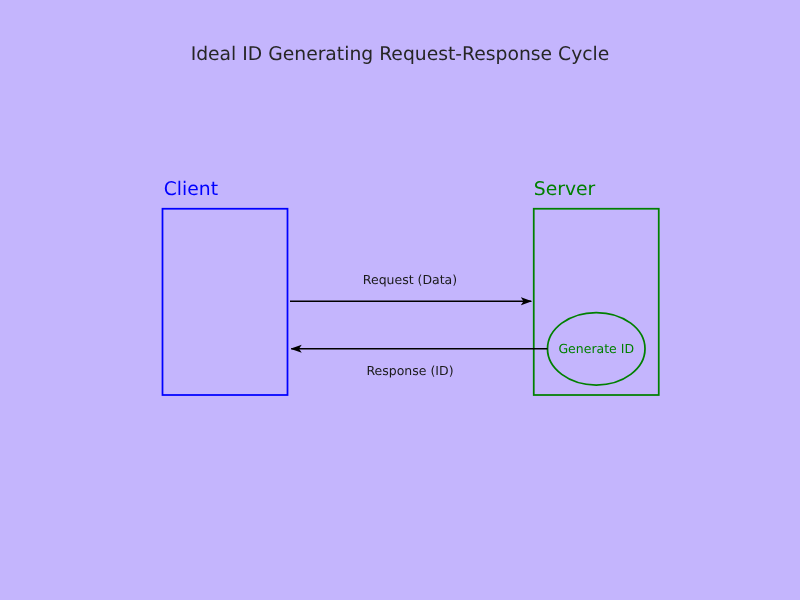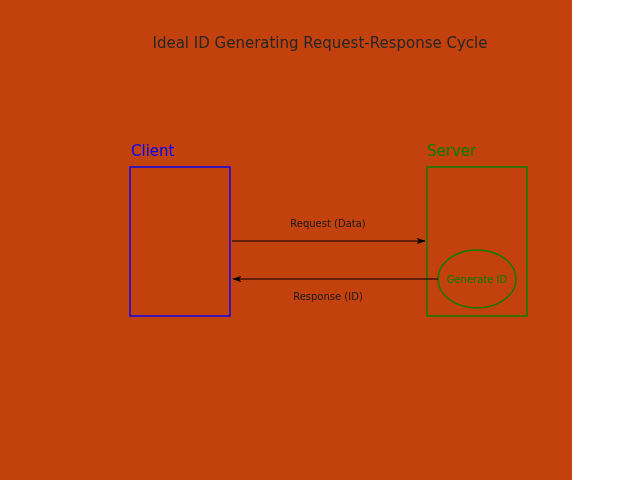--- a/index.html
+++ b/index.html
@@ -2,23 +2,23 @@
 <html><head>
 <meta charset="utf-8">
 <style>
   html, body {
     margin: 0;
     padding: 0;
     background: #ffffff;
   }
   #canvas {
     position: relative;
-    width: 572px;
+    width: 640px;
     height: 480px;
-    background: #c2410c;
+    background: #c4b5fd;
     font-family: "DejaVu Sans", sans-serif;
     overflow: hidden;
   }
   #diagram-svg {
     position: absolute;
     left: 0;
     top: 0;
     width: 640px;
     height: 480px;
   }

